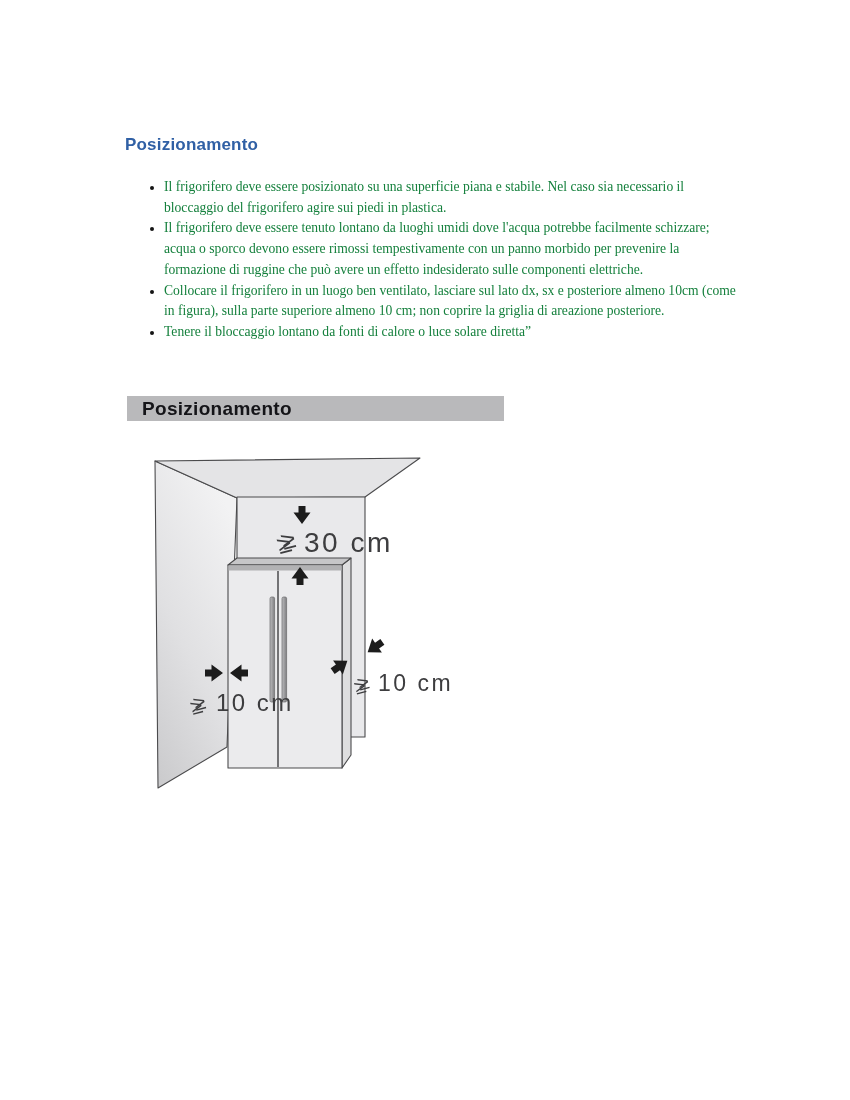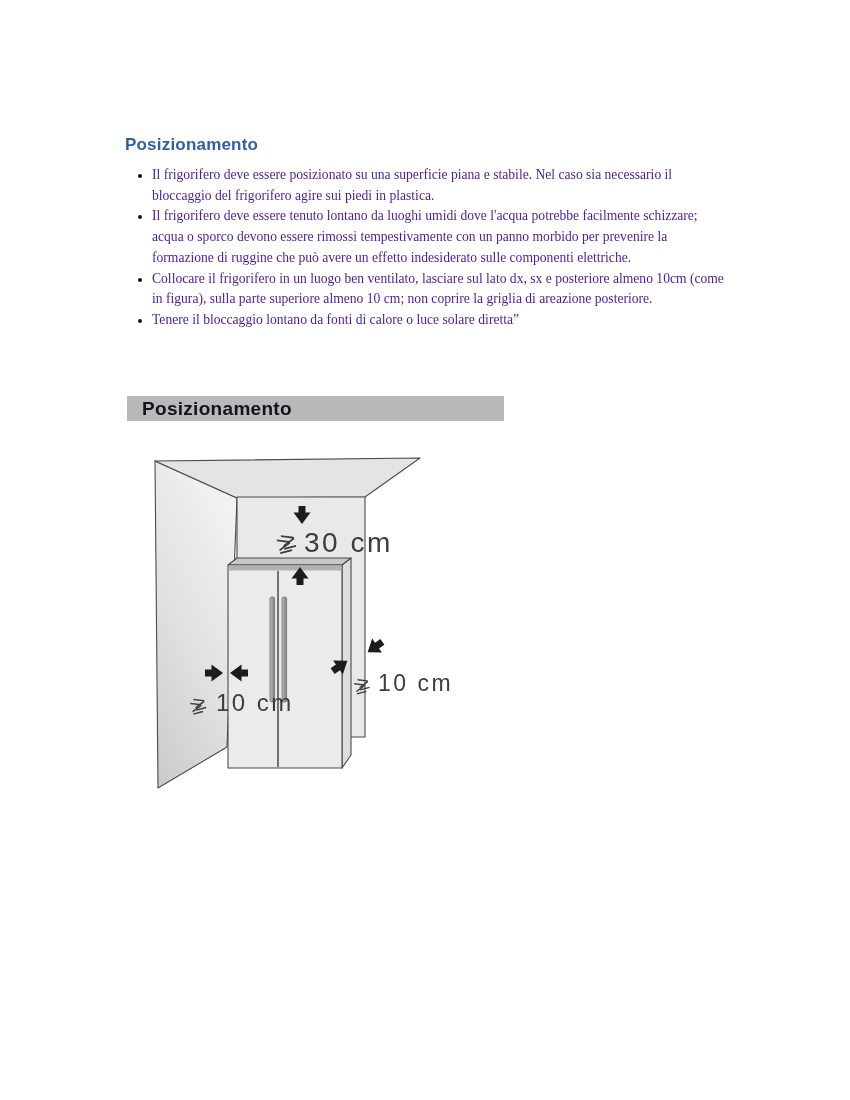--- a/index.html
+++ b/index.html
@@ -24,25 +24,25 @@
     font-size: 17px;
     font-weight: bold;
     color: #3060a5;
     letter-spacing: 0.2px;
   }
   .doc-bullets {
     position: absolute;
     left: 125px;
     top: 161px;
     width: 580px;
-    margin: 4px;
+    margin: 16px;
     padding: 0 0 0 23px;
     font-size: 13.6px;
     line-height: 20.7px;
-    color: #4c1d95;
+    color: #15803d;
     list-style: disc outside;
   }
   .doc-bullets li {
     margin: 0;
     padding: 0;
   }
   .doc-bullets li::marker {
     font-size: 0.9em;
     color: #141414;
   }

